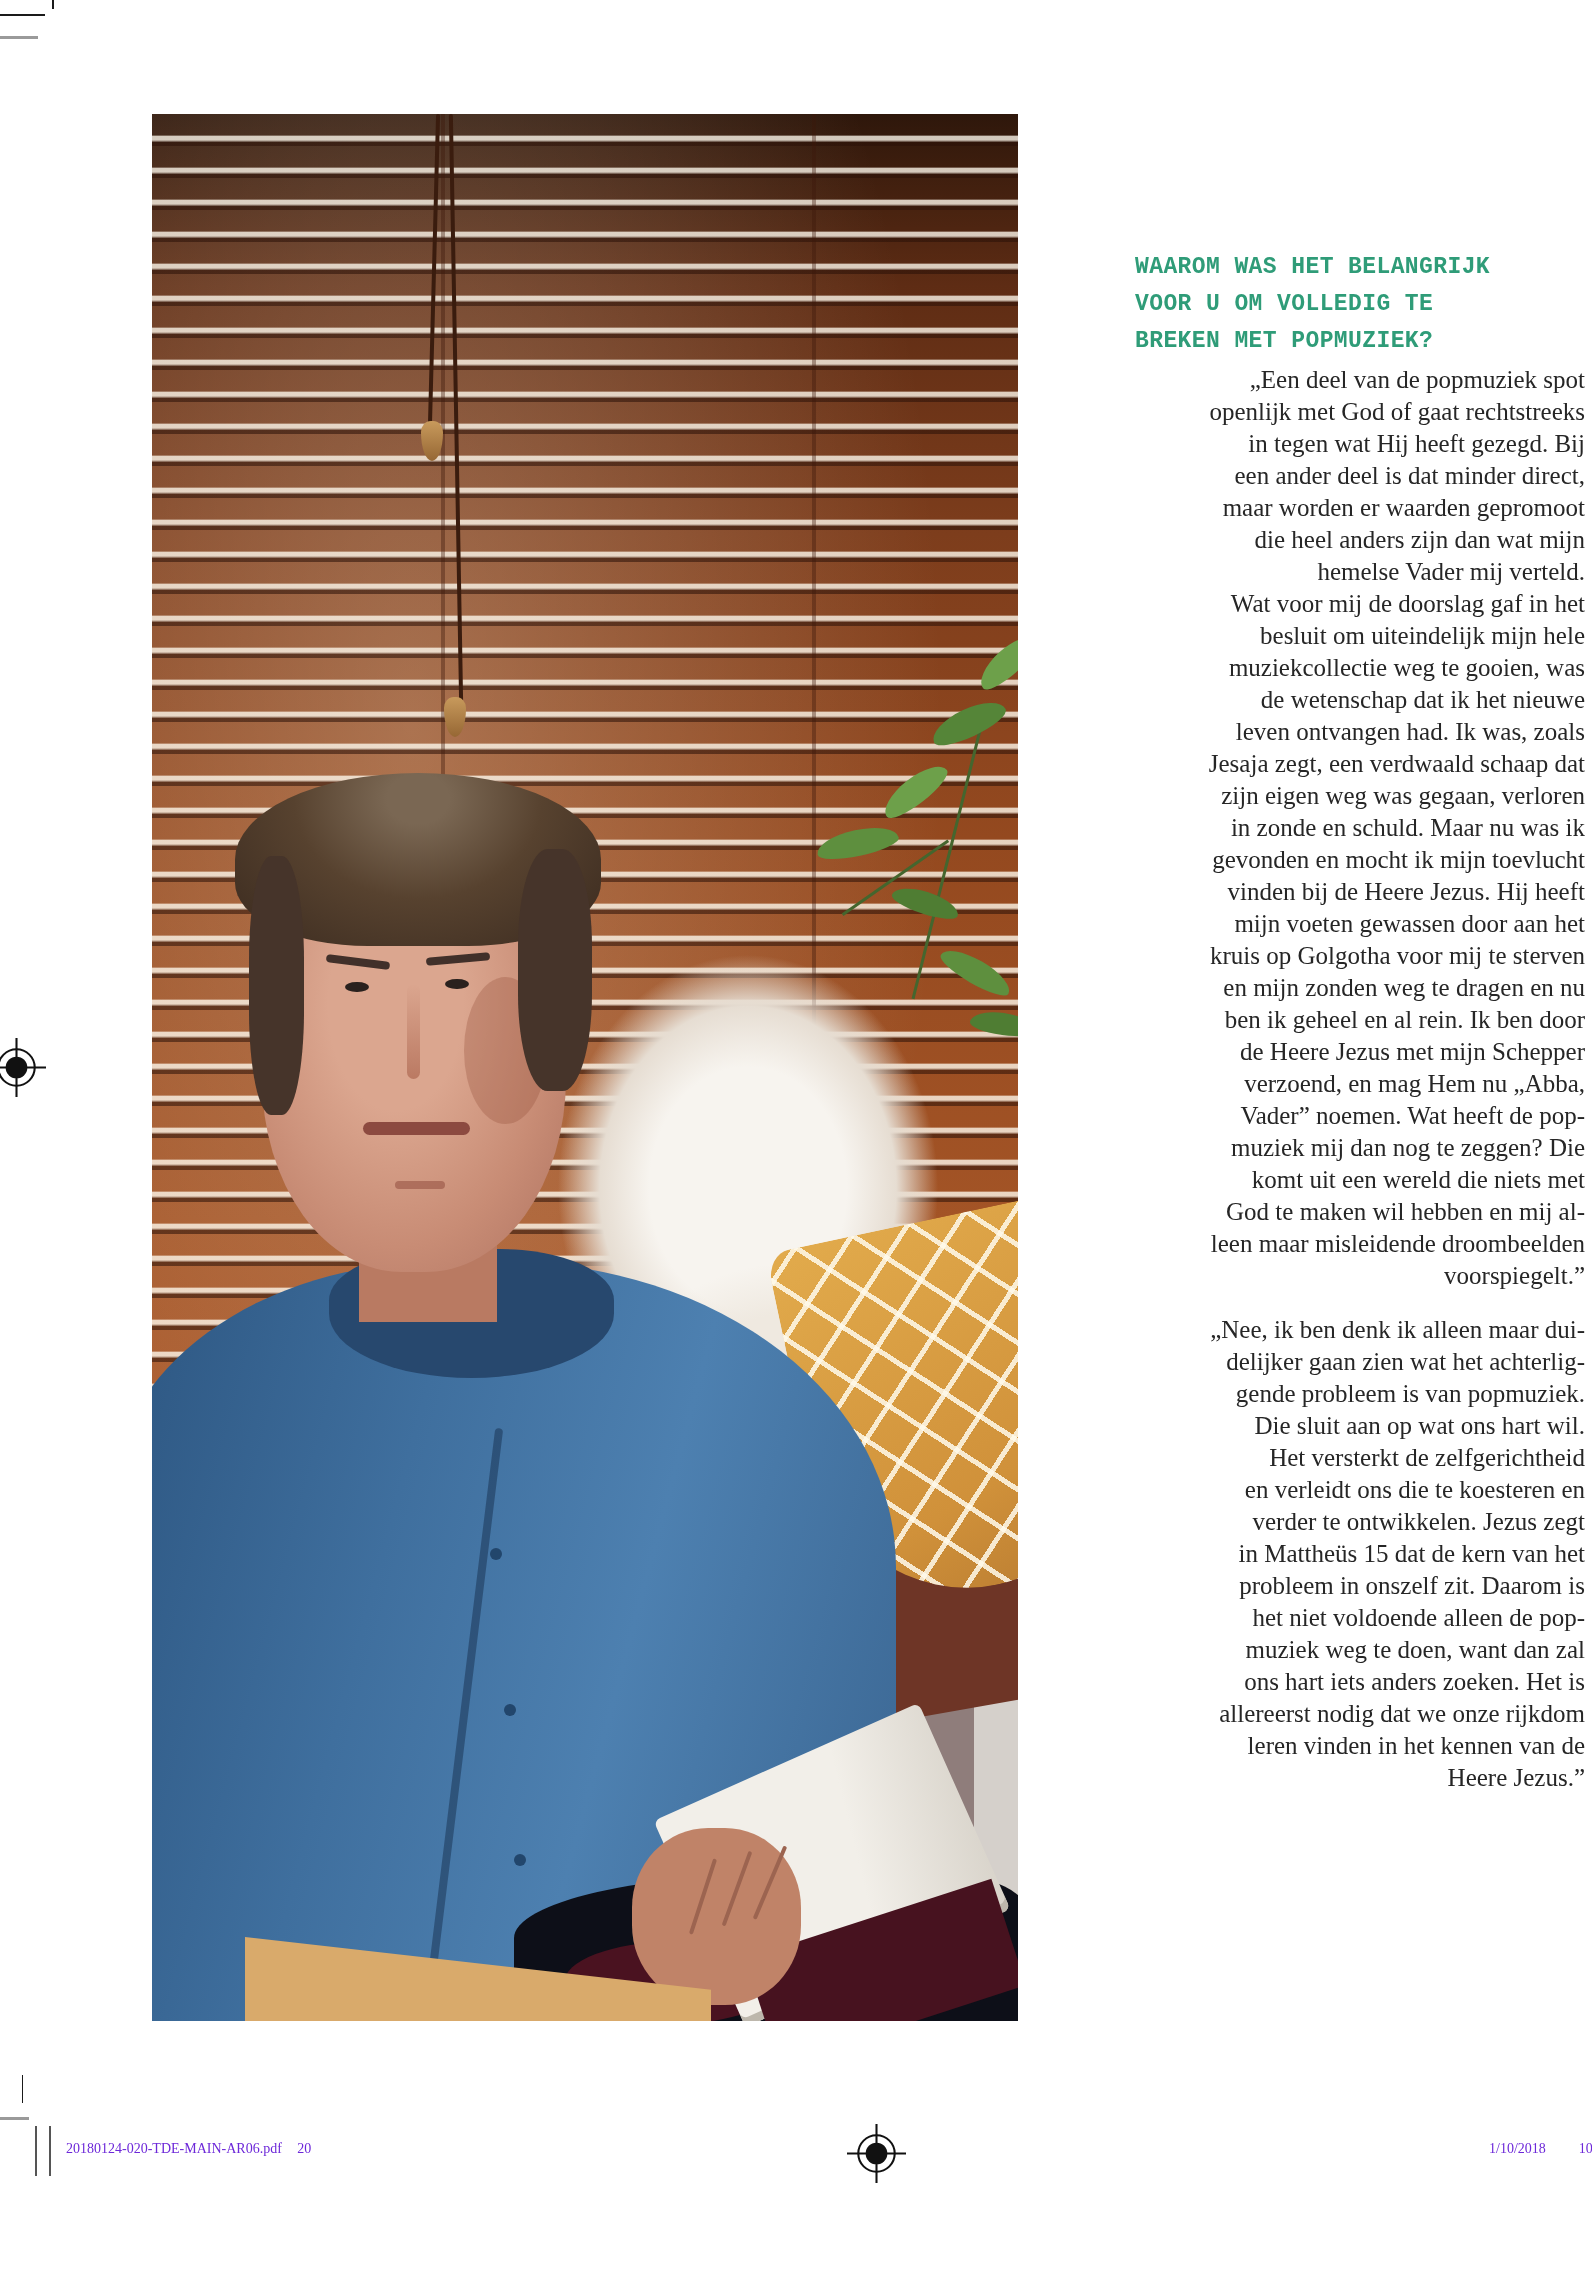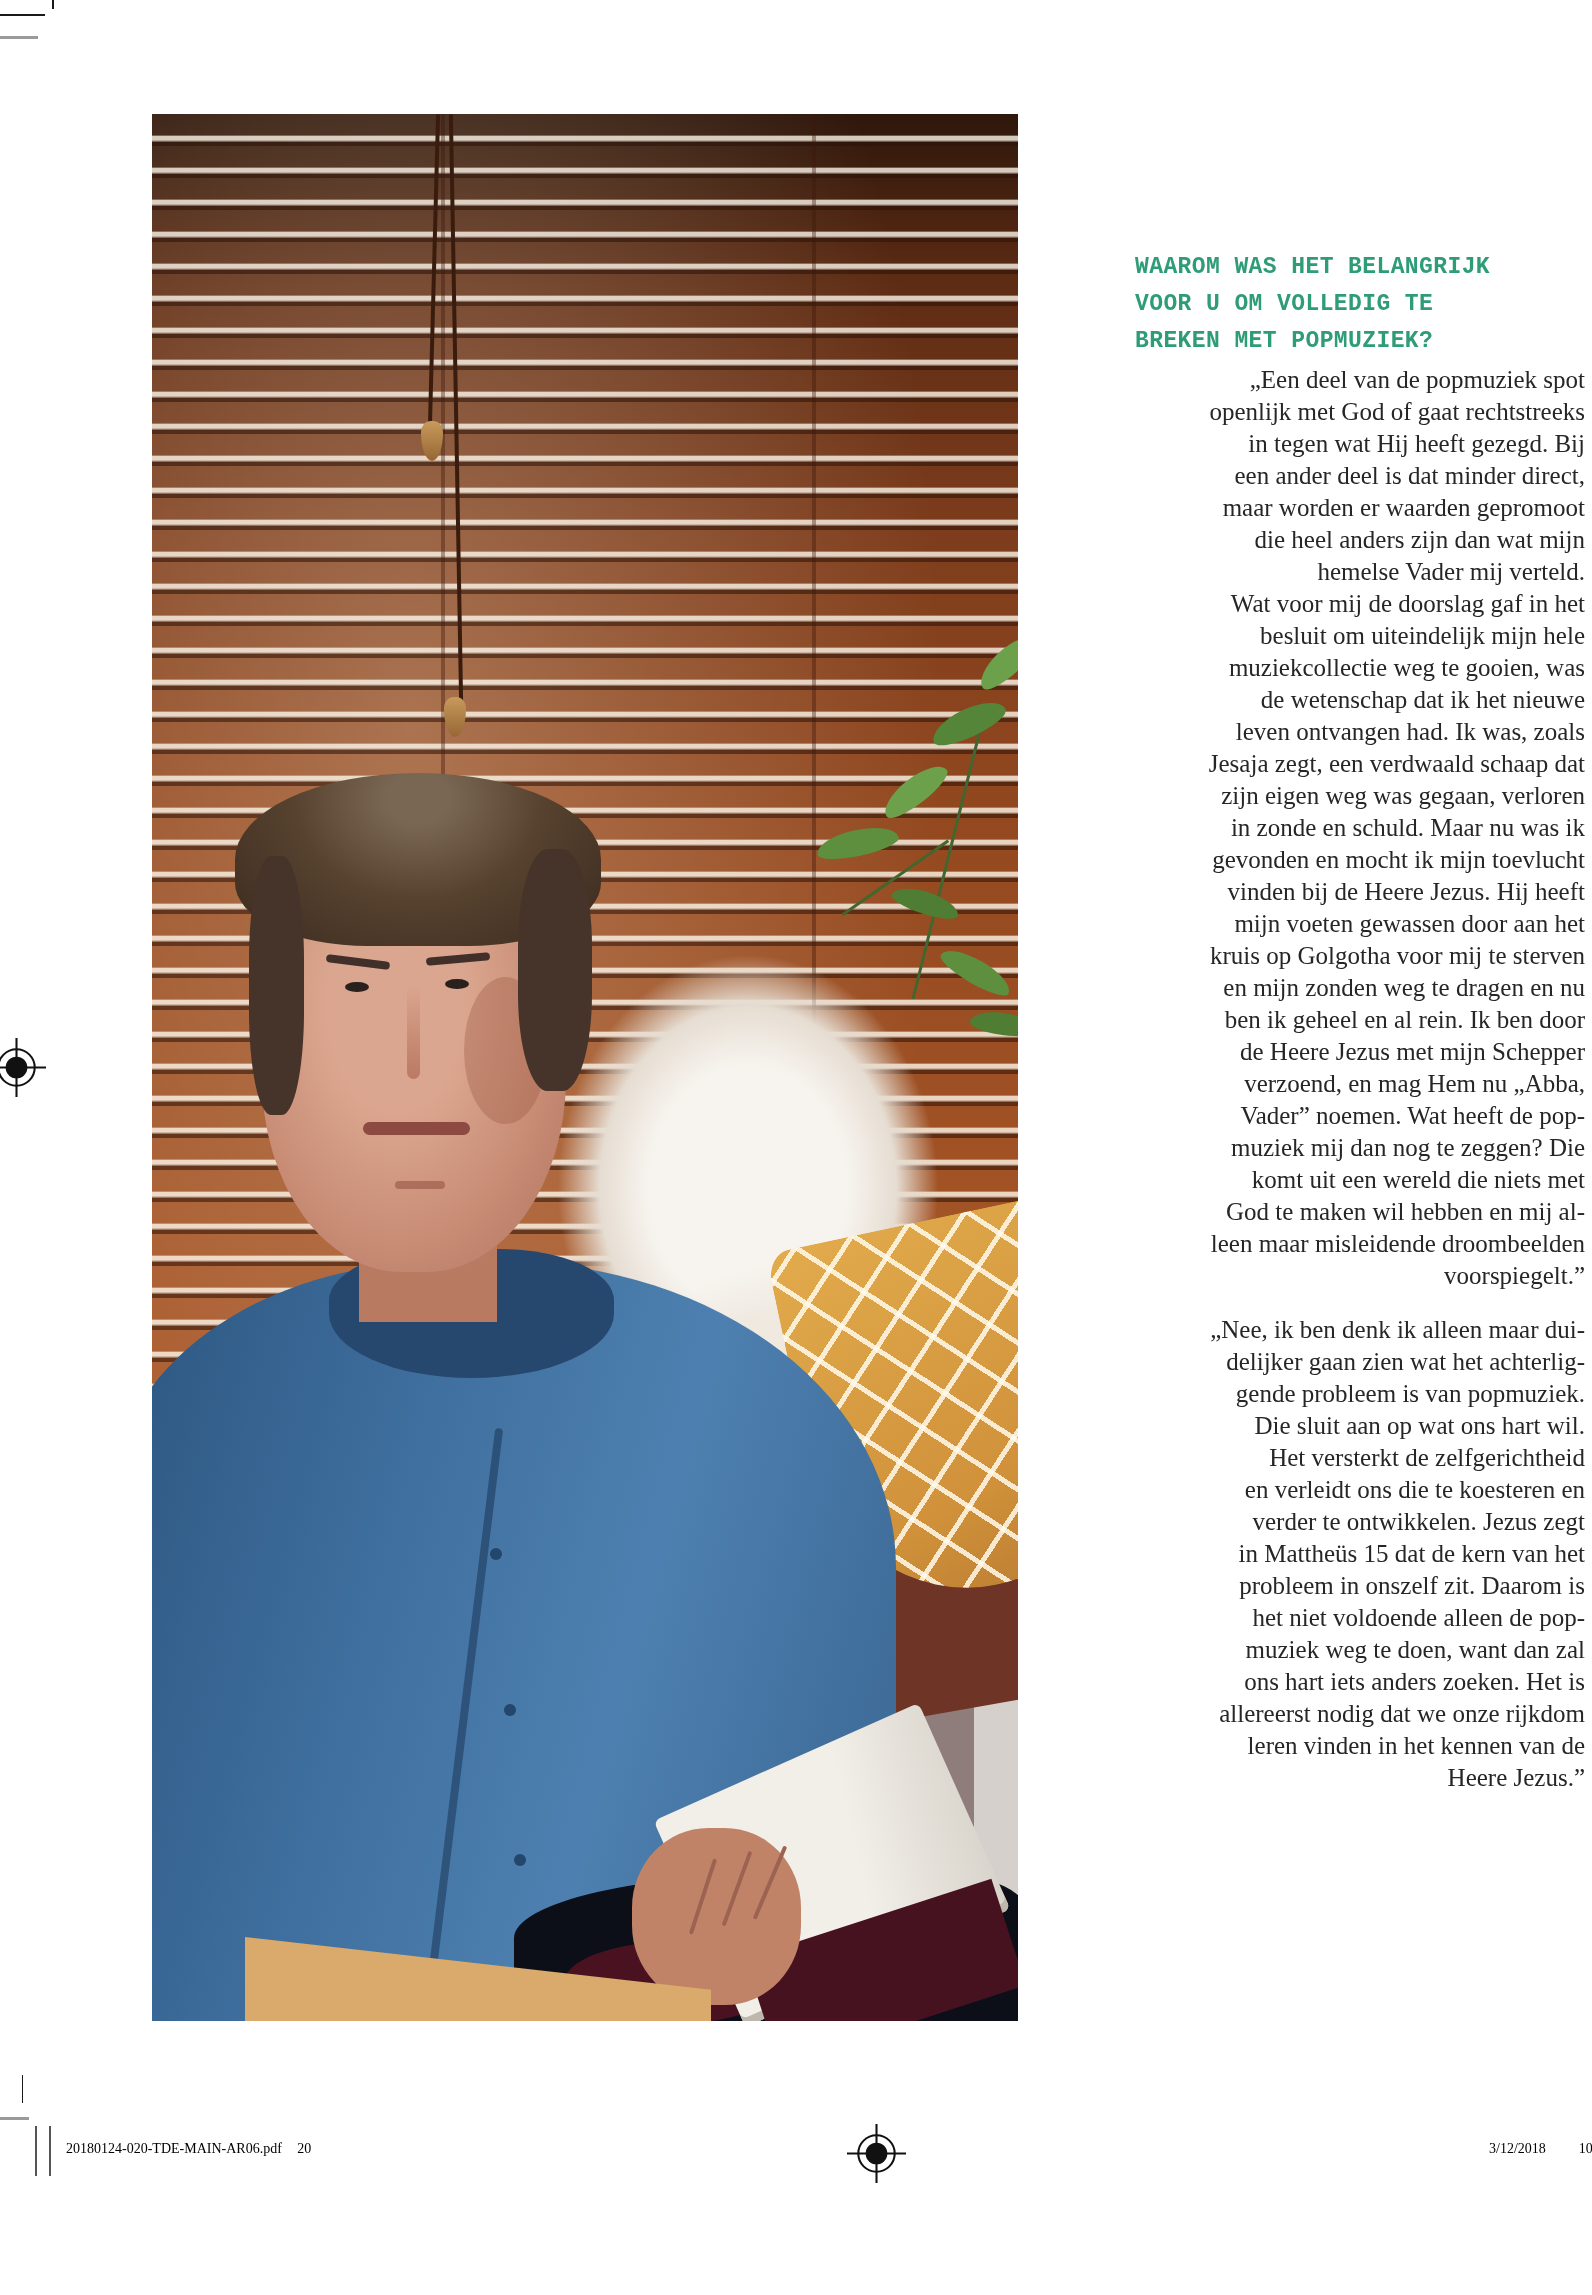--- a/index.html
+++ b/index.html
@@ -18,21 +18,21 @@
   .foot-bar2{left:49px;top:2126px;width:1.7px;height:50px;background:#555;}
 
   
   .reg{position:absolute;width:59px;height:59px;}
   .reg svg{display:block;}
   .reg-left{left:-13px;top:1038px;}
   .reg-bottom{left:847px;top:2124px;}
 
   
   .footer-text{position:absolute;font-family:"Liberation Serif",serif;font-size:14px;
-               color:#000000;white-space:nowrap;}
+               color:#6d28d9;white-space:nowrap;}
   .footer-file{left:66px;top:2141px;}
   .footer-file .pagenum{margin-left:15.5px;}
   .footer-date{left:1489px;top:2141px;width:103px;overflow:hidden;}
   .footer-date .time{margin-left:33px;}
 
   
   .col{position:absolute;left:1135px;top:249px;width:450px;}
   .qhead{font-family:Liberation Mono, monospace;font-weight:700;
          font-size:23px;line-height:37px;letter-spacing:0.4px;color:#2f9c78;
          white-space:pre;margin:0 0 4.3px 0;}
@@ -270,15 +270,15 @@
 allereerst nodig dat we onze rijkdom
 leren vinden in het kennen van de
 Heere Jezus.”</p>
   </div>
 </div>
 
 <div class="footer-text footer-file">
   <span>20180124-020-TDE-MAIN-AR06.pdf</span><span class="pagenum">20</span>
 </div>
 <div class="footer-text footer-date">
-  <span>3/12/2018</span><span class="time">10:</span>
+  <span>1/10/2018</span><span class="time">10:</span>
 </div>
 
 
 </body></html>

